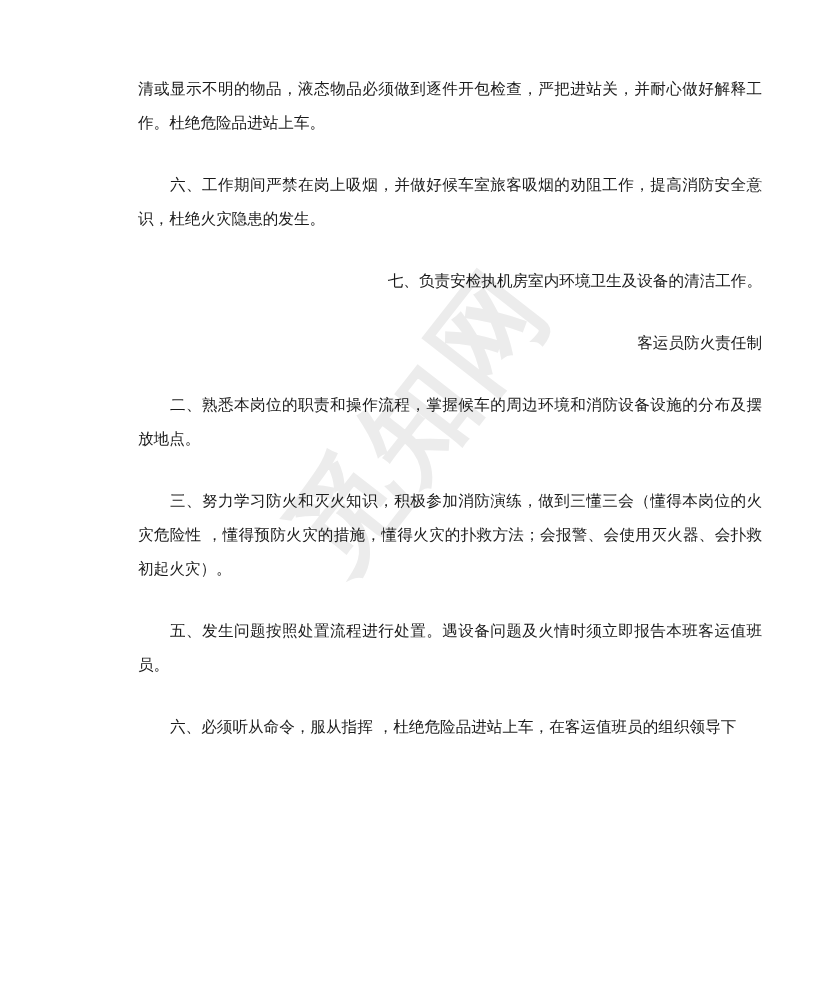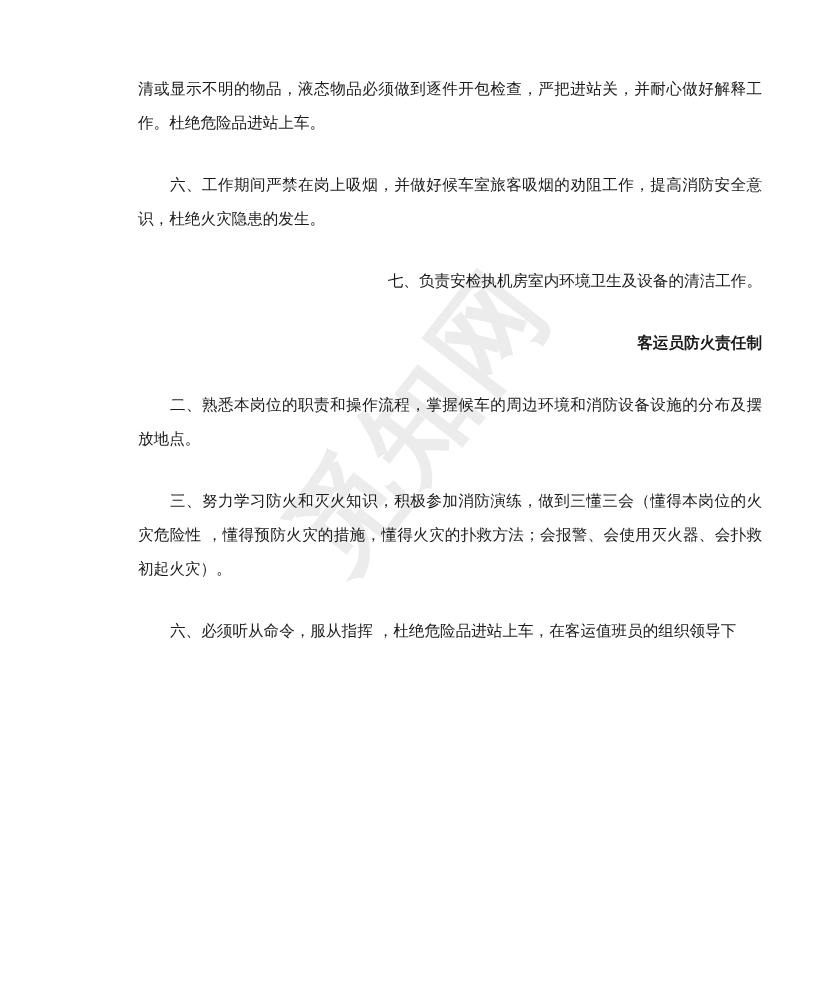--- a/index.html
+++ b/index.html
@@ -58,21 +58,21 @@
       word-break: break-all;
     }
     .para.indent {
       text-indent: 32px;
     }
     .para.center {
       text-align: right;
       text-indent: 0;
     }
     .title {
-      font-weight: bold;
+      font-weight: normal;
       margin-top: 0;
     }
   </style>
 </head>
 <body>
 
 <div class="page">
 
   <div class="watermark">
     <span>觅知网</span>
@@ -87,17 +87,18 @@
     <p class="para center">七、负责安检执机房室内环境卫生及设备的清洁工作。</p>
 
     <p class="para center title">客运员防火责任制</p>
 
 
     <p class="para indent">二、熟悉本岗位的职责和操作流程，掌握候车的周边环境和消防设备设施的分布及摆放地点。</p>
 
     <p class="para indent">三、努力学习防火和灭火知识，积极参加消防演练，做到三懂三会（懂得本岗位的火灾危险性 ，懂得预防火灾的措施，懂得火灾的扑救方法；会报警、会使用灭火器、会扑救初起火灾）。</p>
 
 
+    <p class="para indent">五、发生问题按照处置流程进行处置。遇设备问题及火情时须立即报告本班客运值班员。</p>
 
     <p class="para indent">六、必须听从命令，服从指挥 ，杜绝危险品进站上车，在客运值班员的组织领导下</p>
 
   </div>
 </div>
 
 </body></html>

